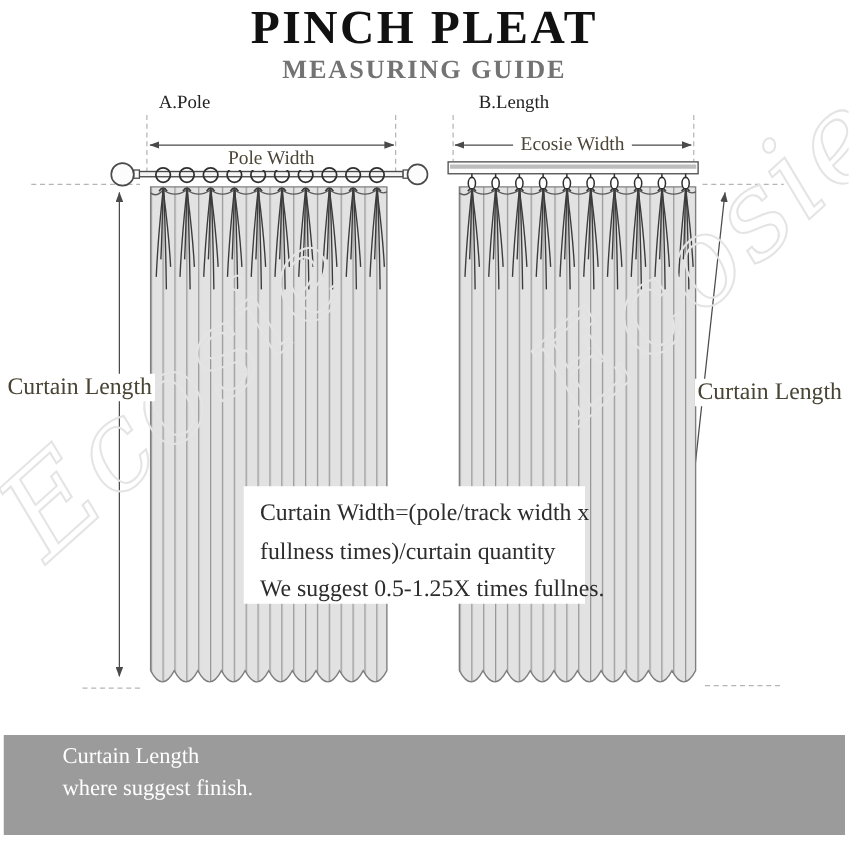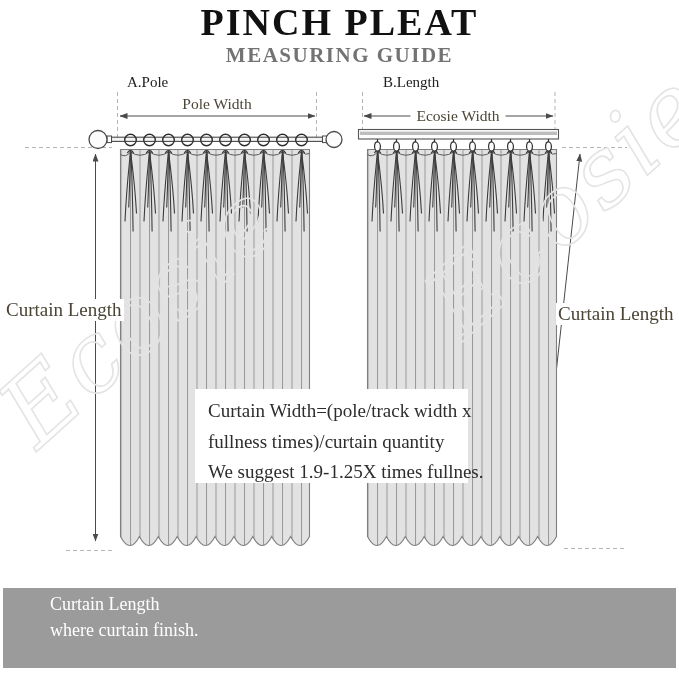--- a/index.html
+++ b/index.html
@@ -21,21 +21,21 @@
   .sec-label { position:absolute; font-size:15px; color:#222; z-index:4; }
   #label-a { left:127px; top:74px; }
   #label-b { left:383px; top:74px; }
 
   
   .dim-label {
     position:absolute; z-index:4; background:#fff; padding:0 6px;
     font-size:15.5px; color:#4c4637; white-space:nowrap;
     transform:translate(-50%,-50%);
   }
-  #pole-width-label  { left:217px; top:104px; }
+  #pole-width-label  { left:217px; top:127px; }
   #track-width-label { left:458px; top:116px; }
   .len-label {
     position:absolute; z-index:4; background:#fff; padding:0 2px;
     font-size:19px; color:#4a4434; white-space:nowrap;
   }
   #len-left  { left:4px;   top:299px; }
   #len-right { left:556px; top:303px; }
 
   
   .wm {
@@ -219,21 +219,21 @@
 
   <div class="dim-label" id="pole-width-label">Pole Width</div>
   <div class="dim-label" id="track-width-label">Ecosie Width</div>
 
   <div class="len-label" id="len-left">Curtain Length</div>
   <div class="len-label" id="len-right">Curtain Length</div>
 
   <div class="formula-box">
     <div>Curtain Width=(pole/track width x</div>
     <div>fullness times)/curtain quantity</div>
-    <div>We suggest 1.9-1.25X times fullnes.</div>
+    <div>We suggest 0.5-1.25X times fullnes.</div>
   </div>
 
   <div class="footer">
     <div class="heading">Curtain Length</div>
-    <div class="line">where curtain finish.</div>
+    <div class="line">where suggest finish.</div>
   </div>
 
 </div>
 
 </body></html>

